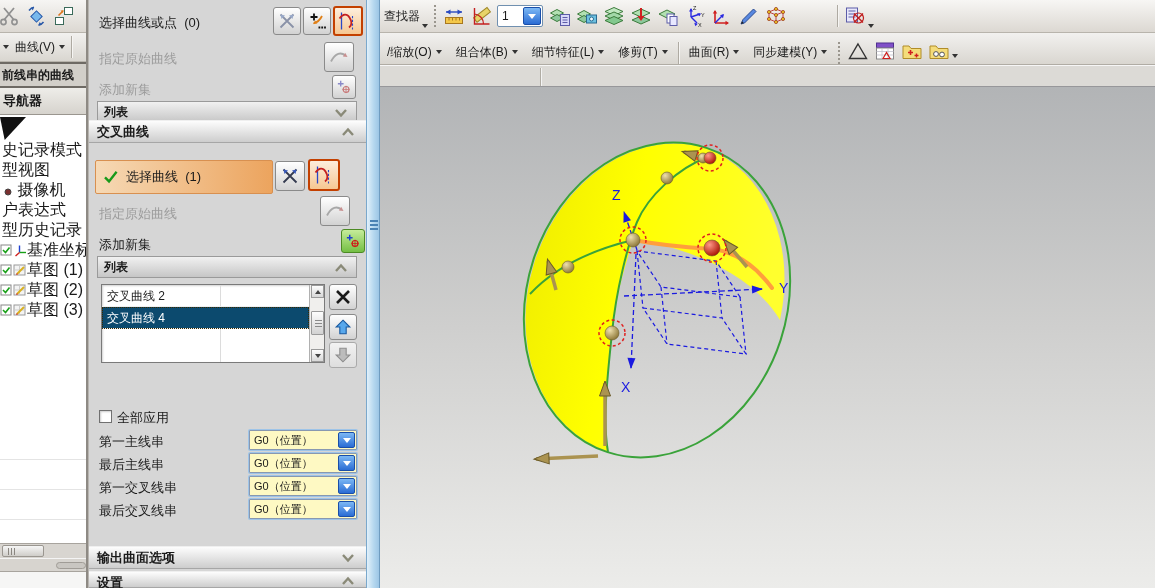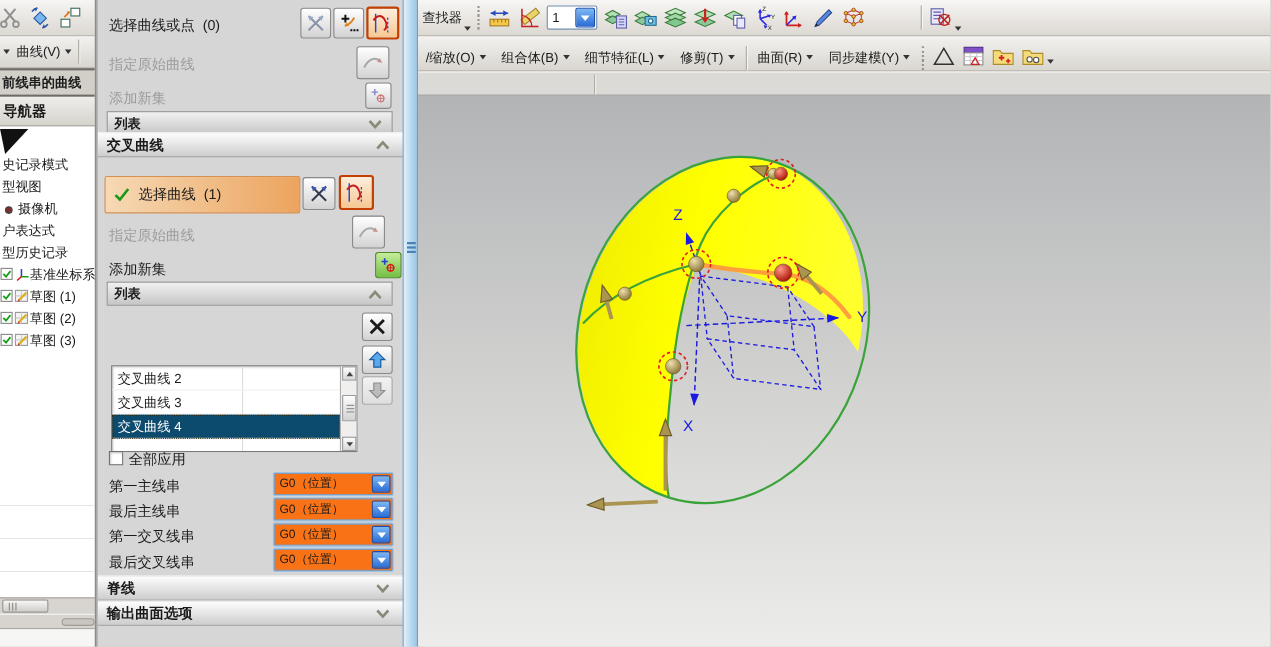--- a/index.html
+++ b/index.html
@@ -7,21 +7,21 @@
   body { font-family:"Liberation Sans","DejaVu Sans",sans-serif; font-size:12px; background:#d7d4cf; position:relative; color:#1a1a1a; }
 
   
   #sidebar { position:absolute; left:0; top:0; width:88px; height:588px; background:#dbd8d3; border-right:2px solid #8e8a84; }
   .sb-toolbar { position:absolute; left:0; top:0; width:100%; height:33px; background:linear-gradient(#f6f5f3,#dcd8d2); border-bottom:1px solid #b8b4ac; display:flex; align-items:center; }
   .sb-menu { position:absolute; left:0; top:33px; width:100%; height:29px; background:linear-gradient(#f2f1ef,#d9d6d0); border-bottom:1px solid #b8b4ac; display:flex; align-items:center; font-size:12px; }
   .sb-prompt { position:absolute; left:0; top:62px; width:100%; height:26px; background:#d2cfc9; border-top:2px solid #6e6a64; border-bottom:2px solid #6e6a64; font-weight:bold; font-size:12px; line-height:22px; padding-left:2px; white-space:nowrap; overflow:hidden; }
   .sb-title { position:absolute; left:0; top:88px; width:100%; height:27px; background:linear-gradient(#eeede9,#d6d3cd); border-bottom:1px solid #9a968f; font-weight:bold; font-size:13px; line-height:26px; padding-left:3px; white-space:nowrap; overflow:hidden; }
   #tree { position:absolute; left:0; top:115px; width:86px; height:428px; background:#ffffff; overflow:hidden; }
   .tree-black-arrow { position:absolute; left:0; top:2px; width:26px; height:23px; background:#111; clip-path:polygon(0 0,100% 0,18% 100%); }
-  .trow { position:absolute; left:0; width:100%; height:20px; line-height:20px; white-space:nowrap; overflow:hidden; font-size:12px; }
+  .trow { position:absolute; left:0; width:100%; height:20px; line-height:20px; white-space:nowrap; overflow:hidden; font-size:16px; }
   .trow .ti { display:inline-block; vertical-align:-2px; }
   .tree-lines { position:absolute; left:0; top:315px; width:100%; height:228px;
      background:repeating-linear-gradient(180deg, transparent 0 29px, #e4e4e4 29px 30px); }
   .sb-hscroll { position:absolute; left:0; top:543px; width:86px; height:15px; background:#d8d5d0; border-top:1px solid #a8a49e; }
   .sb-hthumb { position:absolute; left:2px; top:1px; width:42px; height:12px; background:linear-gradient(#f6f6f6,#cfcdc9); border:1px solid #9a9690; border-radius:2px; }
   .sb-hthumb i { position:absolute; top:2px; width:1px; height:7px; background:#8a8680; }
   .sb-split { position:absolute; left:0; top:558px; width:86px; height:14px; background:#d7d4cf; border-top:1px solid #f4f4f4; border-bottom:1px solid #a8a49e; }
   .sb-pill { position:absolute; left:56px; top:3px; width:30px; height:7px; background:#c9c6c1; border:1px solid #a09c96; border-radius:4px; }
   .sb-bottom { position:absolute; left:0; top:572px; width:86px; height:16px; background:#f6f6f5; }
 
@@ -37,32 +37,32 @@
   #dialog { position:absolute; left:88px; top:0; width:278px; height:588px; background:#d6d6d6; border-left:1px solid #b8b5b0; z-index:5;padding-left:28px; }
   .dlabel { position:absolute; font-size:13px; white-space:nowrap; }
   .gray { color:#9c9c9c; }
   .dbtn { position:absolute; background:linear-gradient(#ffffff,#d2d2d2); border:1px solid #8a8a8a; border-radius:3px; display:flex; align-items:center; justify-content:center; padding:0; }
   .dbtn.selbtn { border:2px solid #c34000; background:linear-gradient(#fdeedd,#f6c792); }
   .dbtn.greenbtn { background:linear-gradient(#c6ec9a,#74bf44); border:1px solid #4c8a24; }
   .dhead { position:absolute; left:0; width:278px; height:23px; background:linear-gradient(#fdfdfd,#cdcdcd); border-top:1px solid #efefef; border-bottom:1px solid #a6a6a6; font-weight:bold; font-size:13px; line-height:22px; padding-left:8px; }
   .lbar { position:absolute; left:8px; width:260px; height:22px; background:linear-gradient(#f1f1f1,#c6c6c6); border:1px solid #9a9a9a; font-weight:bold; font-size:12px; line-height:20px; padding-left:6px; }
   .chev { position:absolute; right:8px; top:6px; width:14px; height:10px; }
   .selrow { position:absolute; left:6px; top:160px; width:178px; height:34px; background:linear-gradient(90deg,#f6d9b5,#eca45e); border:1px solid #d89050; border-radius:2px; display:flex; align-items:center; gap:6px; padding-left:6px; font-size:13px; }
-  #listbox { position:absolute; left:12px; top:284px; width:224px; height:79px; background:#fff; border:1px solid #7a7a7a; box-shadow:inset 1px 1px 2px rgba(0,0,0,.18);margin-top:48px; }
+  #listbox { position:absolute; left:12px; top:284px; width:224px; height:79px; background:#fff; border:1px solid #7a7a7a; box-shadow:inset 1px 1px 2px rgba(0,0,0,.18); }
   .litem { position:relative; height:22px; line-height:22px; padding-left:5px; font-size:12px; width:207px; border-bottom:1px solid #f0f0f0; }
   .litem.sel { background:#0c4a6e; color:#fff; outline:1px dotted #3a2a00; outline-offset:-1px; }
   .lb-divider { position:absolute; left:118px; top:0; width:1px; height:100%; background:#dcdcdc; }
   .lb-scroll { position:absolute; right:0; top:0; width:15px; height:77px; background:#f0efed; border-left:1px solid #b0b0b0; }
   .lb-arrow { position:absolute; left:1px; width:13px; height:13px; background:linear-gradient(#fdfdfd,#d8d8d8); border:1px solid #9a9a9a; display:flex; align-items:center; justify-content:center; }
   .lb-thumb { position:absolute; left:1px; top:26px; width:13px; height:24px; background:linear-gradient(#fdfdfd,#d2d2d2); border:1px solid #9a9a9a; border-radius:1px; }
   .lb-thumb i { position:absolute; left:3px; width:7px; height:1px; background:#8a8a8a; }
   .tri-up { width:0;height:0;border-left:3.5px solid transparent;border-right:3.5px solid transparent;border-bottom:4.5px solid #444; }
   .tri-down { width:0;height:0;border-left:3.5px solid transparent;border-right:3.5px solid transparent;border-top:4.5px solid #444; }
   .cb { position:absolute; width:13px; height:13px; background:#fff; border:1px solid #707070; box-shadow:inset 1px 1px 2px rgba(0,0,0,.2); }
-  .dd { position:absolute; width:108px; height:20px; background:#f97316; border:1px solid #8898b0; box-shadow:0 0 0 1px #9ec4e8; border-radius:1px; }
+  .dd { position:absolute; width:108px; height:20px; background:#fef9c3; border:1px solid #8898b0; box-shadow:0 0 0 1px #9ec4e8; border-radius:1px; }
   .dd .val { font-size:11px; line-height:18px; padding-left:4px; display:block; white-space:nowrap; overflow:hidden; width:86px; }
   .ddbtn { position:absolute; right:1px; top:1px; width:17px; height:16px; background:linear-gradient(#7cb8f4,#2a6cd4); border:1px solid #1a4ea8; border-radius:2px; display:flex; align-items:center; justify-content:center; }
   .ddbtn b { width:0; height:0; border-left:4px solid transparent; border-right:4px solid transparent; border-top:5px solid #fff; }
   .sidebtn { position:absolute; left:240px; width:28px; height:26px; background:linear-gradient(#ffffff,#d2d2d2); border:1px solid #8a8a8a; border-radius:3px; display:flex; align-items:center; justify-content:center; }
   .sidebtn.dis { background:linear-gradient(#f2f2f2,#dedede); border-color:#aaa; }
 
   
   #gutter { position:absolute; left:366px; top:0; width:14px; height:588px; background:linear-gradient(90deg,#e2f1fb,#b6d8ef 55%,#9cc6e6); border-left:1px solid #7aa8cc; border-right:1px solid #6f9cc0; z-index:6; }
   #gutter i { position:absolute; left:3px; width:8px; height:2px; background:#4a82b4; }
 
@@ -291,21 +291,20 @@
   <div class="lbar" style="top:256px">
     <span>列表</span>
     <svg class="chev" viewBox="0 0 14 10">
         <polyline points="2,8 7,2.5 12,8" fill="none" stroke="#8a8a78" stroke-width="2.4"></polyline>
       </svg>
   </div>
 
   <div id="listbox">
     <div class="lb-divider"></div>
     <div class="litem"><span>交叉曲线 2</span></div>
-    <div class="litem"><span>交叉曲线 3</span></div>
     <div class="litem sel"><span>交叉曲线 4</span></div>
     <div class="lb-scroll">
       <div class="lb-arrow" style="top:0">
           <span class="tri-up"></span>
         </div>
       <div class="lb-thumb">
           <i style="top:8px"></i>
           <i style="top:11px"></i>
           <i style="top:14px"></i>
         </div>
@@ -356,30 +355,30 @@
       </span>
   </div>
   <span class="dlabel" style="left:10px;top:502px"><span>最后交叉线串</span></span>
   <div class="dd" style="left:160px;top:499px">
     <span class="val">G0（位置）</span>
     <span class="ddbtn">
         <b></b>
       </span>
   </div>
 
-  <div class="dhead" style="top:523px">
-    <span>脊线</span>
-    <svg class="chev" style="right:12px" viewBox="0 0 14 10">
-        <polyline points="2,2 7,7.5 12,2" fill="none" stroke="#8a8a78" stroke-width="2.4"></polyline>
-      </svg>
-  </div>
   <div class="dhead" style="top:546px">
     <span>输出曲面选项</span>
     <svg class="chev" style="right:12px" viewBox="0 0 14 10">
         <polyline points="2,2 7,7.5 12,2" fill="none" stroke="#8a8a78" stroke-width="2.4"></polyline>
+      </svg>
+  </div>
+  <div class="dhead" style="top:571px;height:17px">
+    <span>设置</span>
+    <svg class="chev" style="right:12px;top:4px" viewBox="0 0 14 10">
+        <polyline points="2,8 7,2.5 12,8" fill="none" stroke="#8a8a78" stroke-width="2.4"></polyline>
       </svg>
   </div>
 </div>
 
 <div id="gutter">
   <i style="top:220px"></i>
     <i style="top:224px"></i>
     <i style="top:228px"></i>
 </div>
 

